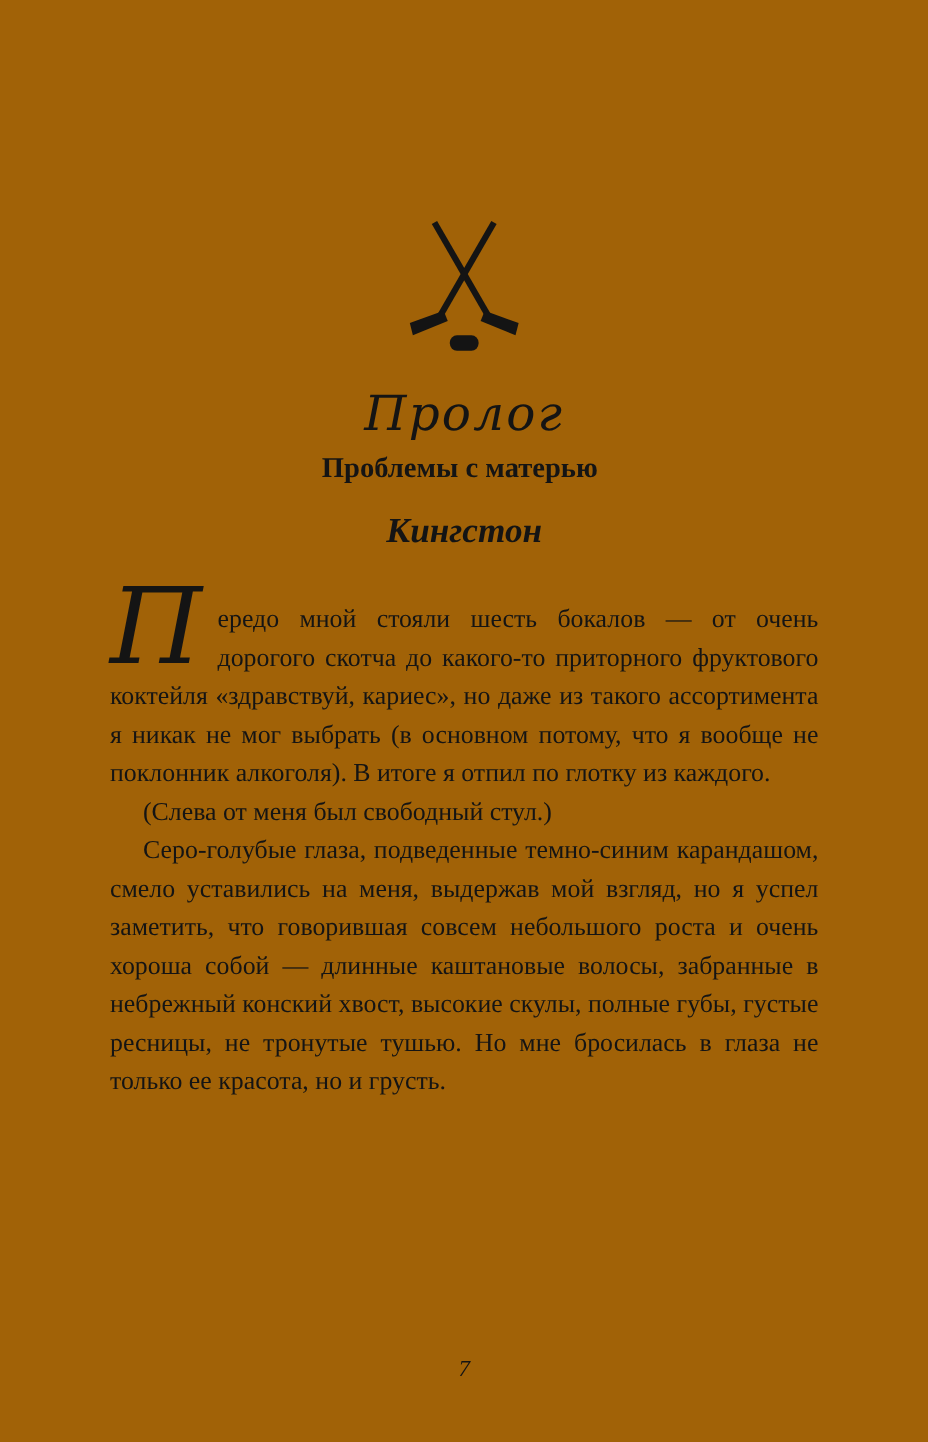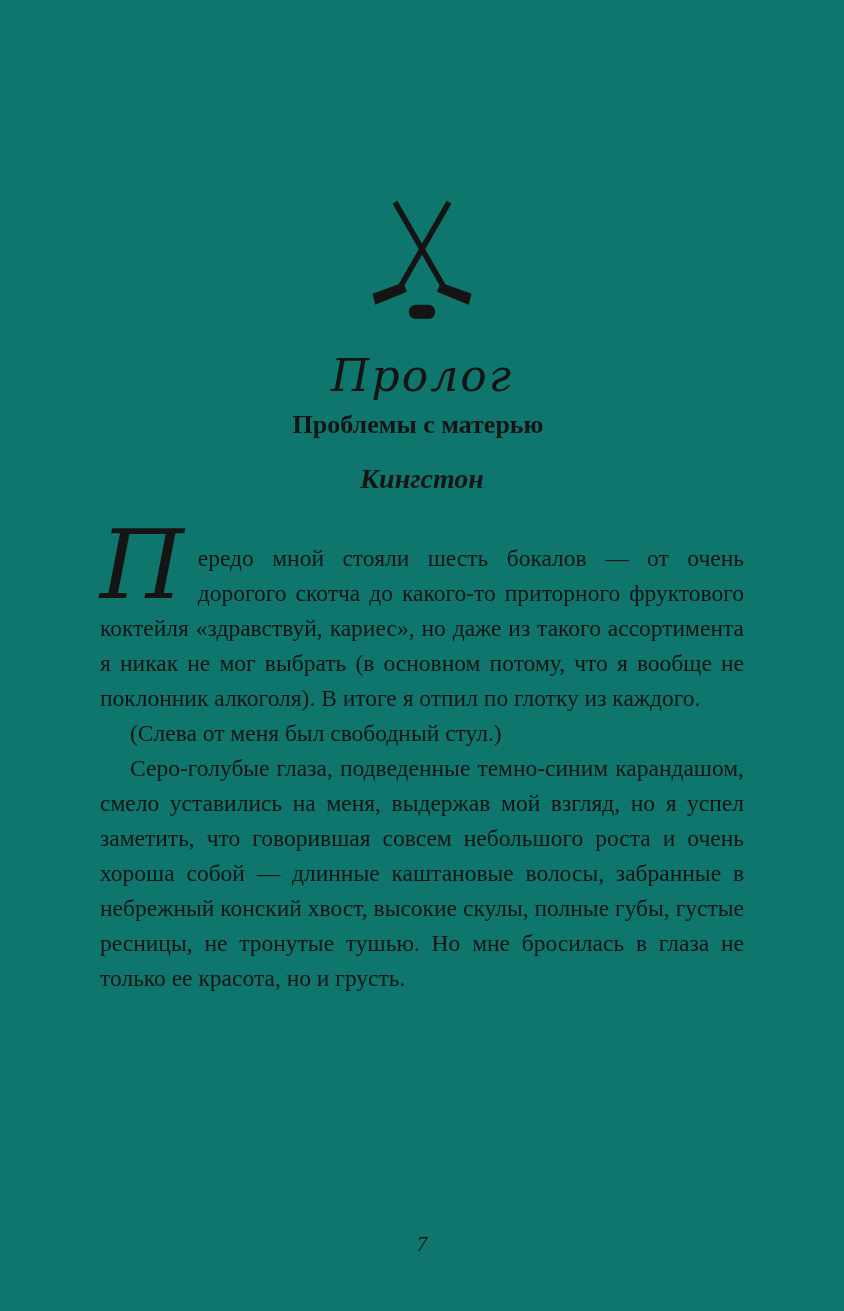--- a/index.html
+++ b/index.html
@@ -7,21 +7,21 @@
     background: #ffffff;
     width: 844px;
     height: 1311px;
     font-family: "Liberation Serif", serif;
     color: #141414;
   }
   .page {
     position: relative;
     width: 844px;
     height: 1311px;
-    background: #0f766e;
+    background: #a16207;
     overflow: hidden;
   }
   .icon-wrap {
     padding-top: 200px;
     text-align: center;
   }
   .icon-wrap svg { display: inline-block; }
   .title-script {
     margin: 26px 0 0 0;
     text-align: center;
@@ -35,21 +35,21 @@
   .subtitle {
     margin: 10px 8px 0 0;
     text-align: center;
     font-size: 26px;
     font-weight: bold;
     line-height: 1.15;
   }
   .location {
     margin: 24px 0 12px 0;
     text-align: center;
-    font-size: 28px;
+    font-size: 32px;
     font-weight: bold;
     font-style: italic;
     line-height: 1.1;
   }
   .body-text {
     margin: 46px 100px 0 100px;
     font-size: 23.5px;
     line-height: 35px;
     text-align: justify;
     hyphens: auto;

